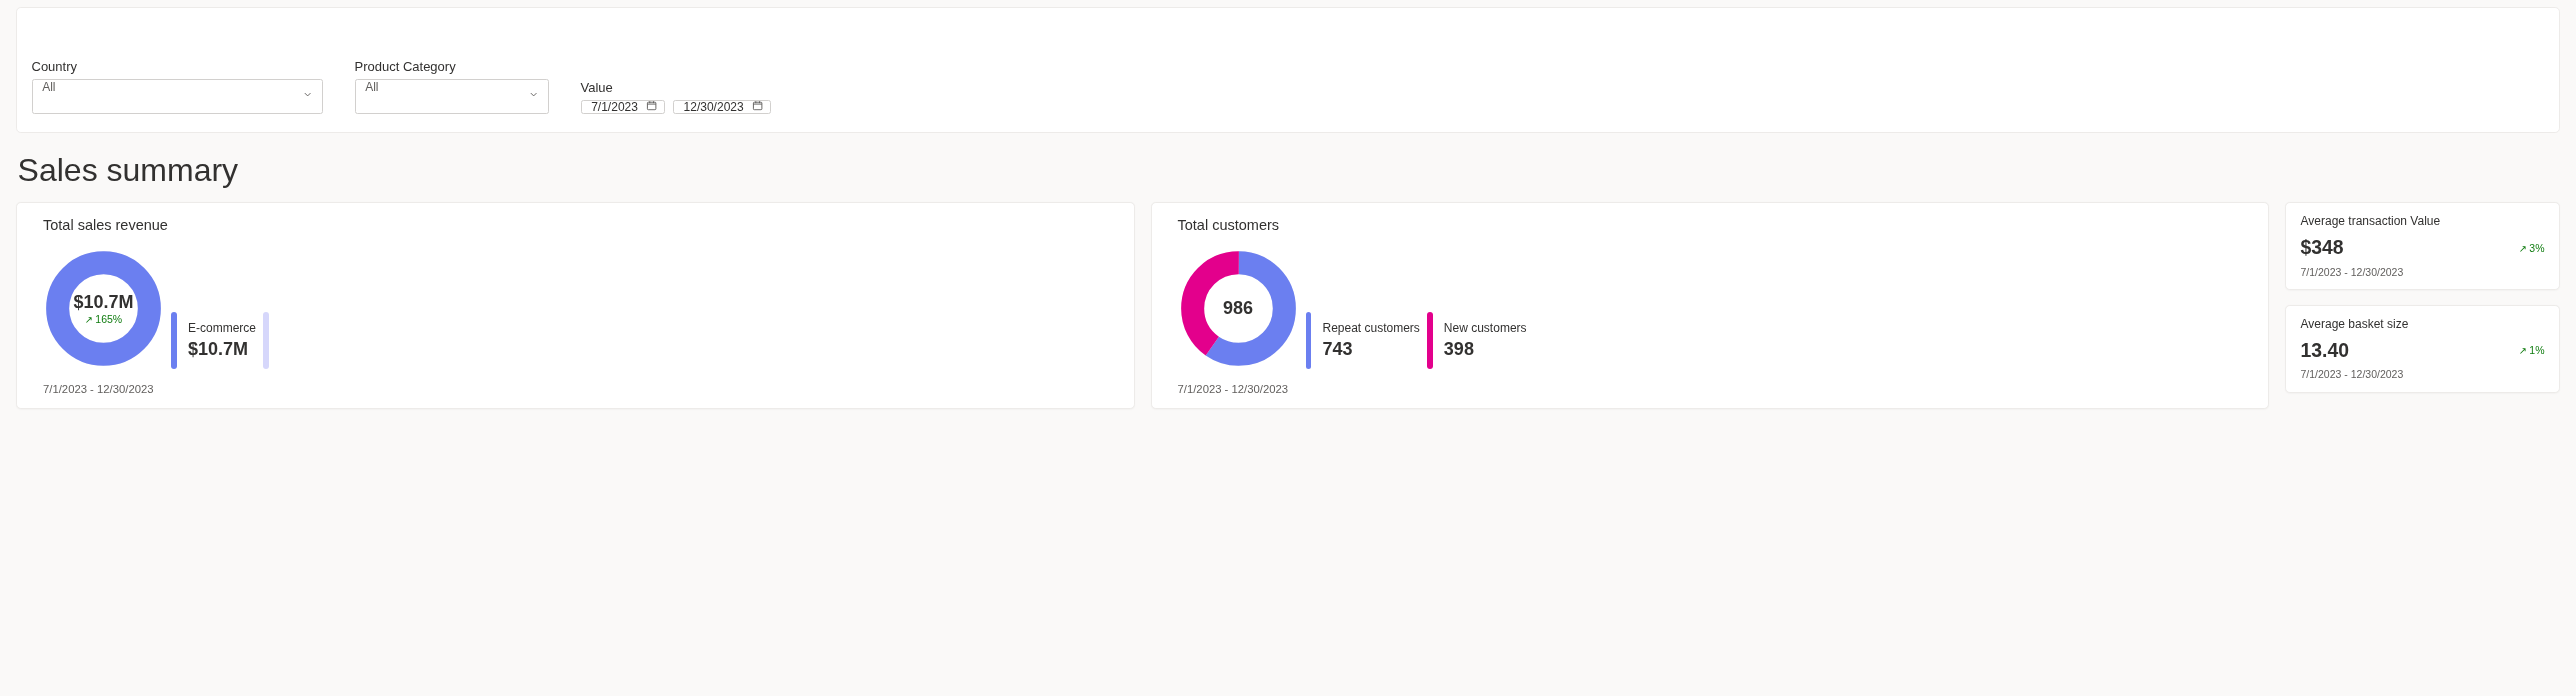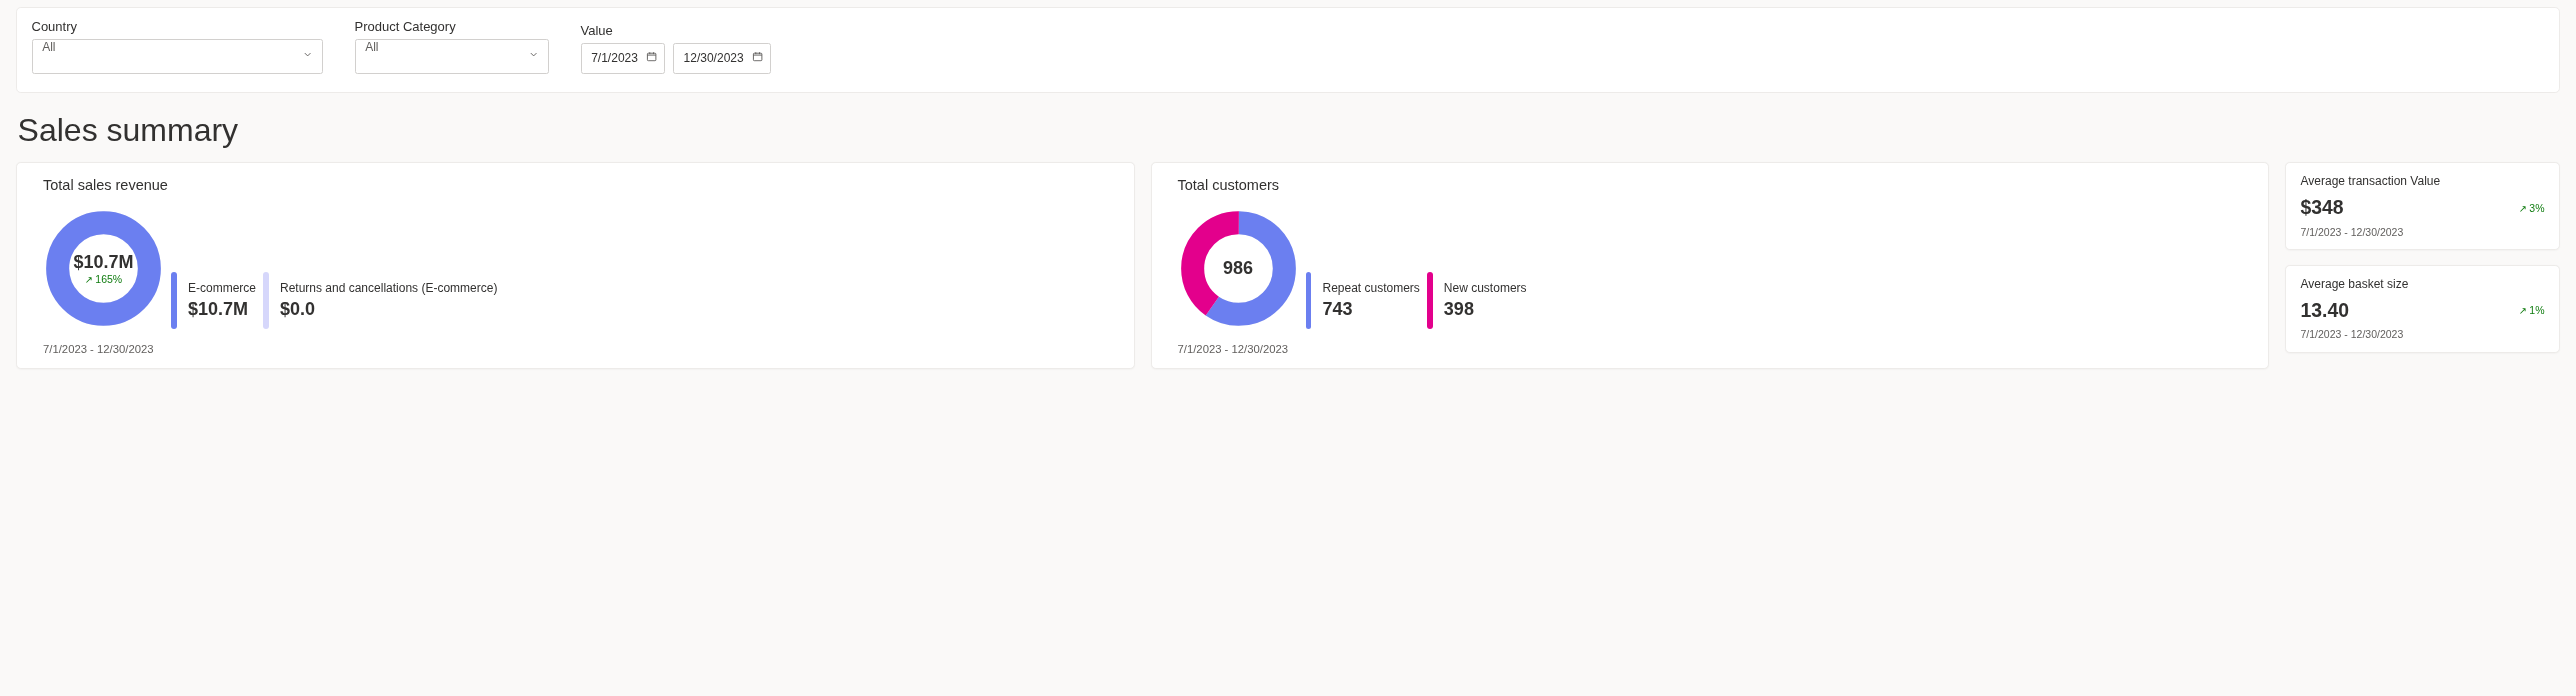--- a/index.html
+++ b/index.html
@@ -18,20 +18,21 @@
   }
   .filters-title {
     font-size: 14.5px;
     font-weight: 600;
     margin-bottom: 11.3px;
   }
   .filters-row {
     display: flex;
     gap: 32px;
     align-items: flex-end;
+    margin-top: 40px;
   }
   .filter-group { display: flex; flex-direction: column; gap: 4.8px; }
   .filter-label { font-size: 13px; color: #323130; }
   .select {
     position: relative;
     border: 0.8px solid #d2d0ce;
     border-radius: 2.4px;
     background: #fff;
     height: 35px;
     display: flex;
@@ -47,21 +48,21 @@
     right: 8px;
     top: 50%;
     transform: translateY(-50%);
   }
   .period-row { display: flex; gap: 8px; }
   .date-input {
     position: relative;
     border: 0.8px solid #d2d0ce;
     border-radius: 2.4px;
     background: #fff;
-    height: 31px;
+    height: 14px;
     display: flex;
     align-items: center;
     padding: 0 26px 0 9.7px;
     font-size: 12px;
     color: #323130;
     min-width: 81px;
     cursor: pointer;
   }
   .date-input .cal {
     position: absolute;
@@ -213,24 +214,20 @@
       <div class="metric">
         <div class="vbar" id="bar-ecom" style="background: rgb(107, 127, 240);"></div>
         <div class="metric-text">
           <div class="metric-label">E-commerce</div>
           <div class="metric-value">$10.7M</div>
         </div>
       </div>
 
       <div class="metric">
         <div class="vbar" id="bar-returns" style="background: rgb(214, 215, 251);"></div>
-        <div class="metric-text">
-          <div class="metric-label">Returns and cancellations (E-commerce)</div>
-          <div class="metric-value">$0.0</div>
-        </div>
       </div>
     </div>
     <div class="date-range">7/1/2023 - 12/30/2023</div>
   </div>
 
   <div class="card">
     <div class="card-title">Total customers</div>
     <div class="card-body">
       <div class="donut-wrap">
         <svg id="donut-customers" width="121" height="121" viewBox="0 0 42 42">

